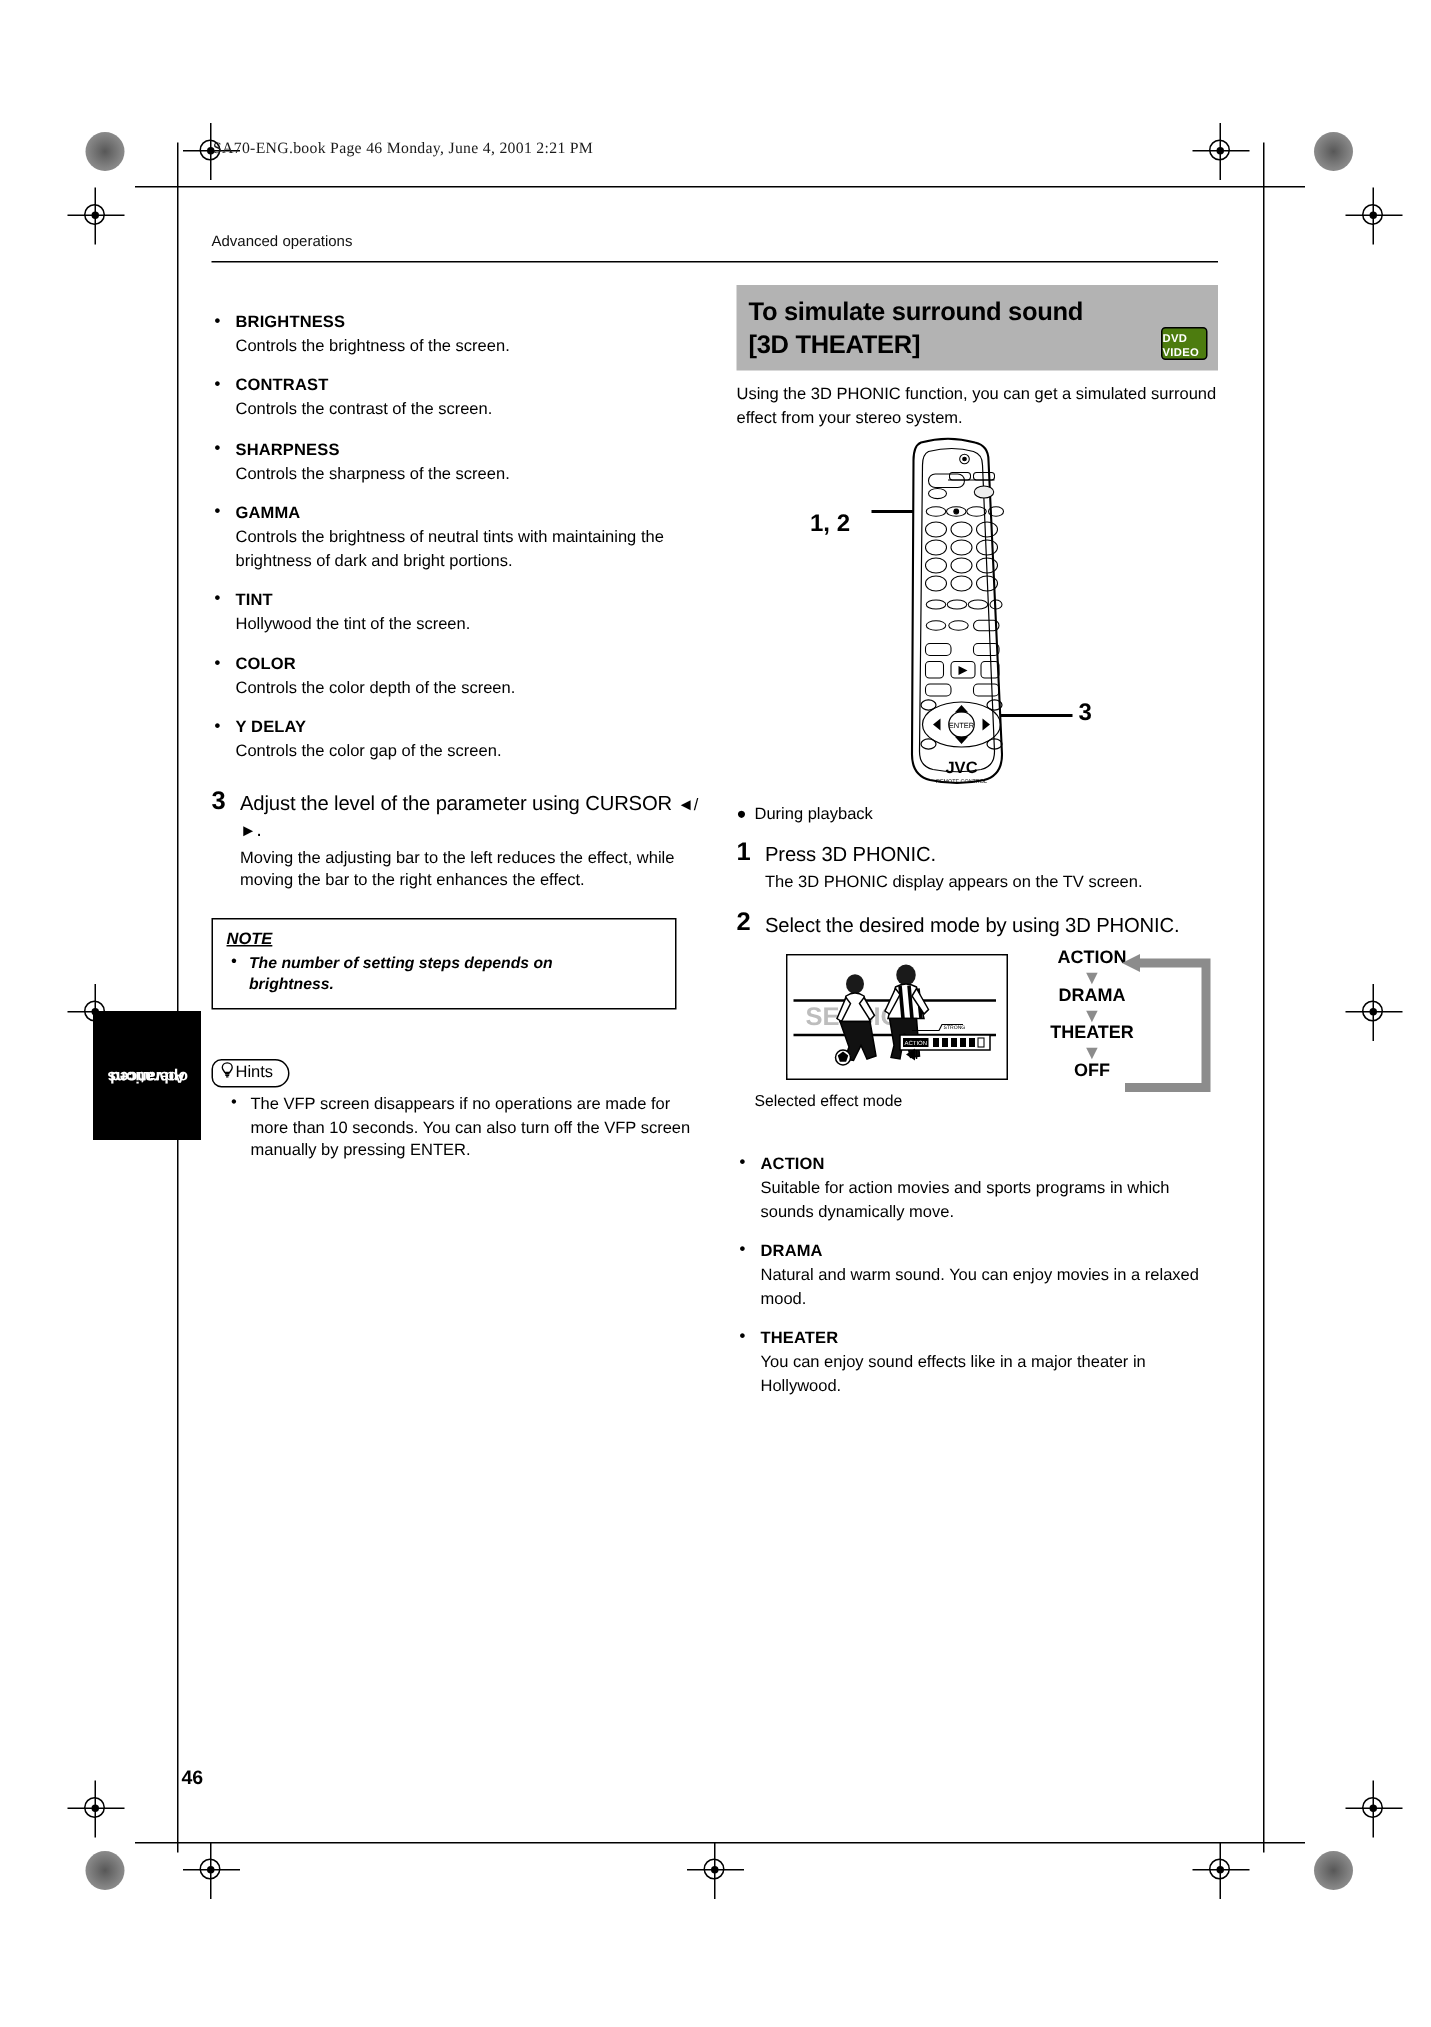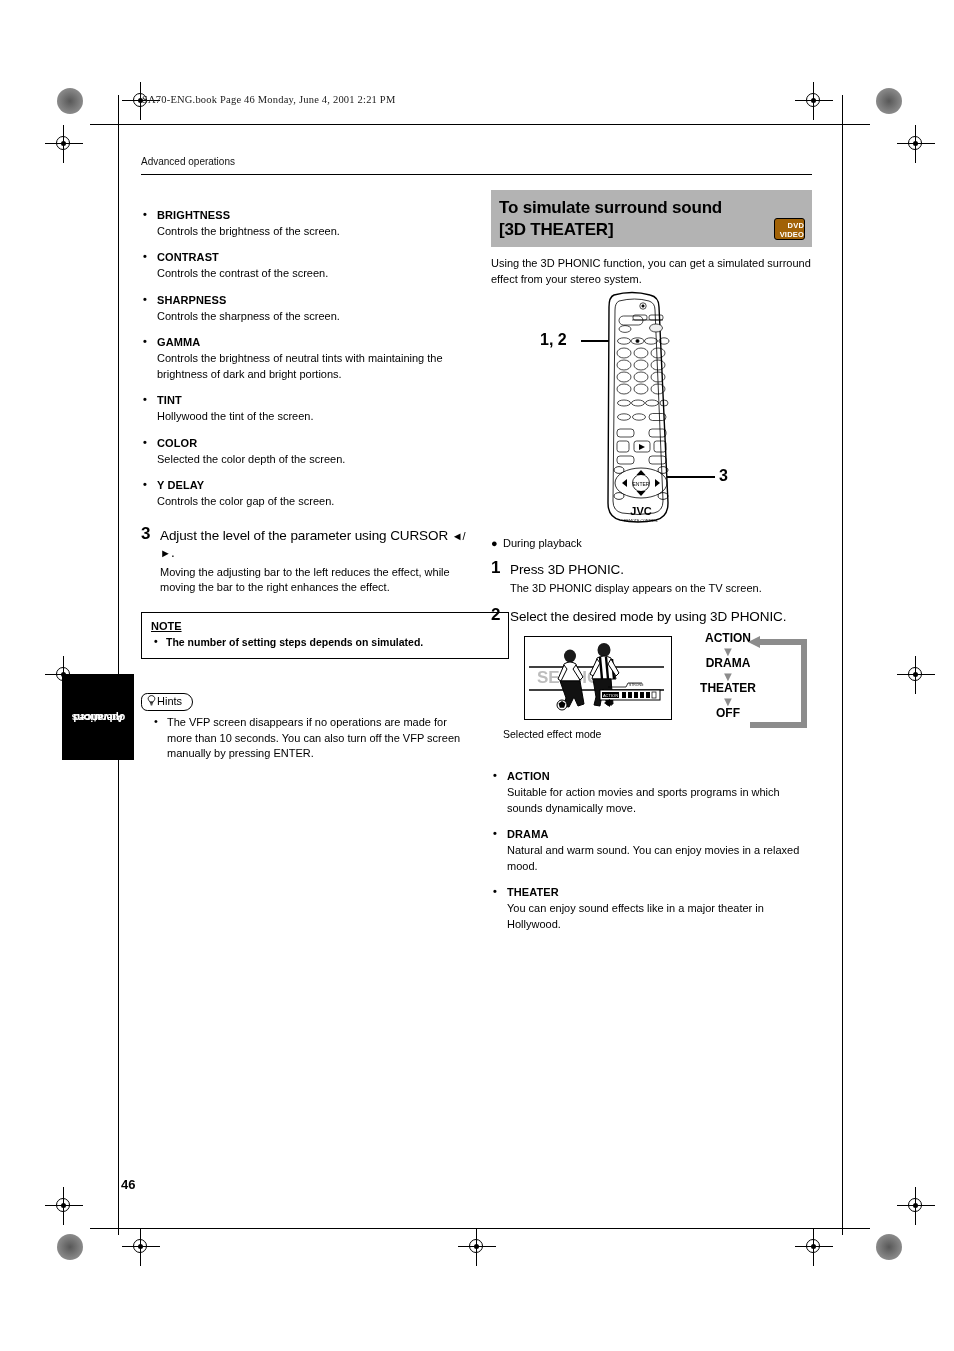--- a/index.html
+++ b/index.html
@@ -147,22 +147,23 @@
     line-height: 1.42;
     margin-top: 3px;
   }
   .arrowglyph { font-size: 11px; letter-spacing: 0; }
 
   
   .note-box {
     margin-top: 16px;
     border: 1.5px solid #000;
     padding: 7px 23px 9px 9px;
-    width: 368px;
+    width: 310px;
     box-sizing: border-box;
+    font-style: italic;
   }
   .note-title {
     font-size: 11px;
     font-weight: bold;
     text-decoration: underline;
     margin-bottom: 3px;
   }
   .note-item {
     position: relative;
     padding-left: 15px;
@@ -246,25 +247,25 @@
     font-weight: bold;
     line-height: 1.28;
     letter-spacing: -.2px;
   }
   .dvd-badge {
     position: absolute;
     right: 7px;
     bottom: 7px;
     width: 31px;
     height: 22px;
-    background: #a16207;
+    background: #4d7c0f;
     border-radius: 3px;
     border: 1px solid #000;
     color: #fff;
-    text-align: right;
+    text-align: left;
     font-size: 7.5px;
     font-weight: bold;
     line-height: 9.5px;
     padding-top: 1.5px;
     box-sizing: border-box;
     letter-spacing: .2px;
   }
   .sect-intro {
     font-size: 11px;
     line-height: 1.42;
@@ -448,37 +449,37 @@
       <li>
         <div class="bl-term">GAMMA</div>
         <div class="bl-desc">Controls the brightness of neutral tints with maintaining the brightness of dark and bright portions.</div>
       </li>
       <li>
         <div class="bl-term">TINT</div>
         <div class="bl-desc">Hollywood the tint of the screen.</div>
       </li>
       <li>
         <div class="bl-term">COLOR</div>
-        <div class="bl-desc">Selected the color depth of the screen.</div>
+        <div class="bl-desc">Controls the color depth of the screen.</div>
       </li>
       <li>
         <div class="bl-term">Y DELAY</div>
         <div class="bl-desc">Controls the color gap of the screen.</div>
       </li>
     </ul>
 
     <div class="step" style="margin-top:17px;">
       <div class="num">3</div>
       <div class="title"><span>Adjust the level of the parameter using CURSOR </span><span class="arrowglyph">◄/►</span><span>.</span></div>
       <div class="body">Moving the adjusting bar to the left reduces the effect, while moving the bar to the right enhances the effect.</div>
     </div>
 
     <div class="note-box">
       <div class="note-title">NOTE</div>
-      <div class="note-item">The number of setting steps depends on simulated.</div>
+      <div class="note-item">The number of setting steps depends on brightness.</div>
     </div>
 
     <div class="hints-wrap">
       <div class="hints-badge">
         <span class="bulb">
           <svg viewBox="0 0 9 11" width="9" height="11">
             <path d="M4.5 0.6 C2.5 0.6 1.2 2 1.2 3.6 C1.2 5 2.3 5.8 2.8 6.9 L6.2 6.9 C6.7 5.8 7.8 5 7.8 3.6 C7.8 2 6.5 0.6 4.5 0.6 Z" fill="none" stroke="#000" stroke-width="0.9"></path>
             <path d="M2.9 7.7 L6.1 7.7 M3.2 8.8 L5.8 8.8 M3.7 9.9 L5.3 9.9" stroke="#000" stroke-width="0.9" fill="none"></path>
           </svg>
         </span><span>Hints</span>
@@ -496,21 +497,21 @@
       <div class="dvd-badge">
         <div>DVD</div>
         <div>VIDEO</div>
       </div>
     </div>
 
     <div class="sect-intro">Using the 3D PHONIC function, you can get a simulated surround effect from your stereo system.</div>
 
     <div class="remote-area">
 
-      <div class="callout" style="left:49px; top:42px;">1, 2</div>
+      <div class="callout" style="left:49px; top:52px;">1, 2</div>
       <div class="leader" style="left:90px; top:51px; width:54px;"></div>
 
       <div class="callout" style="left:228px; top:178px;">3</div>
       <div class="leader" style="left:152px; top:187px; width:72px;"></div>
 
       <svg width="321" height="245" viewBox="0 0 321 245" style="position:absolute; left:0; top:0;">
         <g stroke="#000" fill="none" stroke-width="1.2">
 
           <path d="M123 6 q18 -5 36 0 q9 2 9 12 L177 214 q0 14 -12 17 q-18 4 -36 0 q-12 -3 -12 -17 L118 18 q0 -10 5 -12 Z" fill="#fff" stroke-width="1.4"></path>
           <path d="M128 12 q16 -4 30 0 q6 2 6 9 L172 212 q0 10 -9 12 q-16 3 -32 0 q-9 -2 -9 -12 L124 21 q0 -7 4 -9 Z" stroke-width="0.8"></path>

